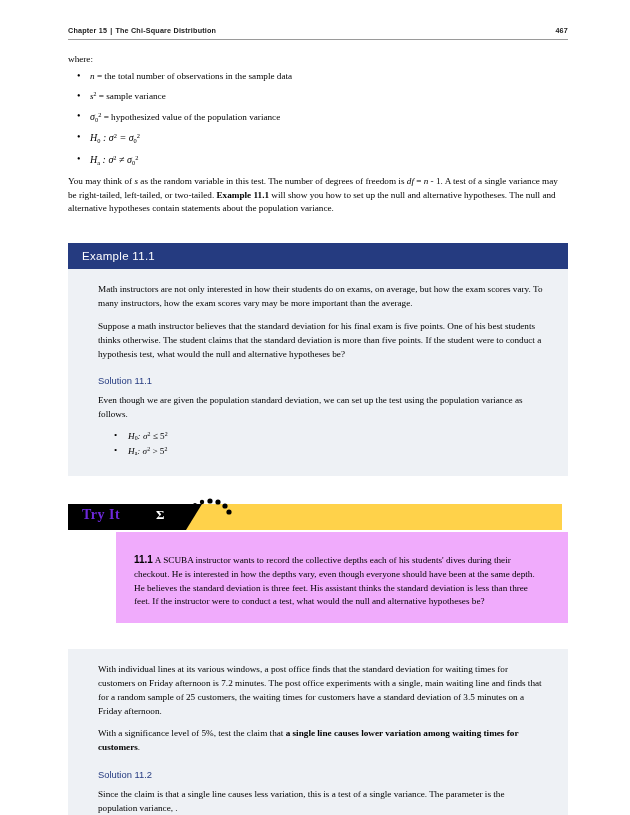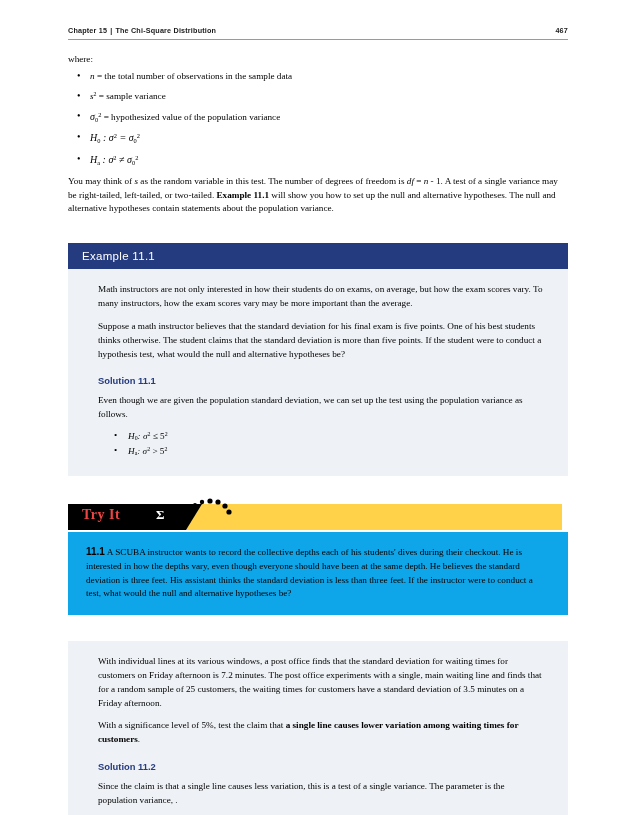--- a/index.html
+++ b/index.html
@@ -92,21 +92,21 @@
     padding: 14px 22px 16px 30px;
   }
   .example-body p {
     font-size: 9.2px;
     line-height: 1.5;
     margin: 0 0 9px 0;
   }
   .example-body p:last-child { margin-bottom: 0; }
   .solution-head {
     font-family: "Liberation Sans", sans-serif;
-    font-weight: bold;
+    font-weight: normal;
     font-size: 9.4px;
     color: #253b80;
     margin: 14px 0 8px 0;
   }
   ul.soln {
     list-style: none;
     margin: 0;
     padding: 0 0 0 16px;
   }
   ul.soln li {
@@ -149,39 +149,40 @@
     top: 6px;
     width: 0;
     height: 0;
     border-top: 26px solid #000000;
     border-right: 16px solid transparent;
   }
   .tryit-text {
     position: absolute;
     left: 14px;
     top: 9px;
-    color: #ef4444;
+    color: #6d28d9;
     font-family: "Liberation Serif", serif;
     font-size: 14px;
     font-weight: bold;
     letter-spacing: 0.5px;
   }
   .tryit-sigma {
     position: absolute;
     left: 88px;
     top: 9px;
     color: #ffffff;
     font-size: 13px;
     font-weight: bold;
   }
   .tryit-dots svg { position: absolute; left: 112px; top: 0px; }
   .tryit-body {
-    background: #0ea5e9;
-    padding: 12px 26px 14px 18px;
+    background: #f0abfc;
+    padding: 20px 26px 14px 18px;
     margin-top: 0;
+    margin-left: 48px;
   }
   .tryit-body p {
     font-size: 9.2px;
     line-height: 1.5;
     margin: 0;
   }
   .tryit-num {
     font-family: "Liberation Sans", sans-serif;
     font-weight: bold;
     font-size: 10px;

